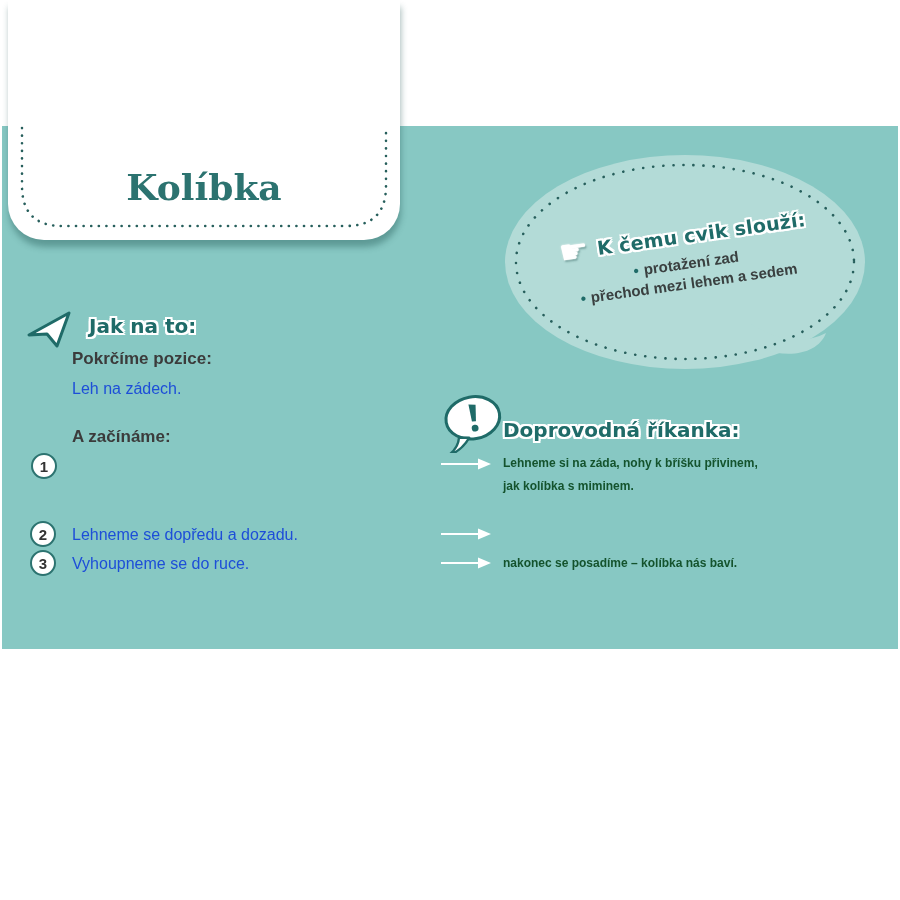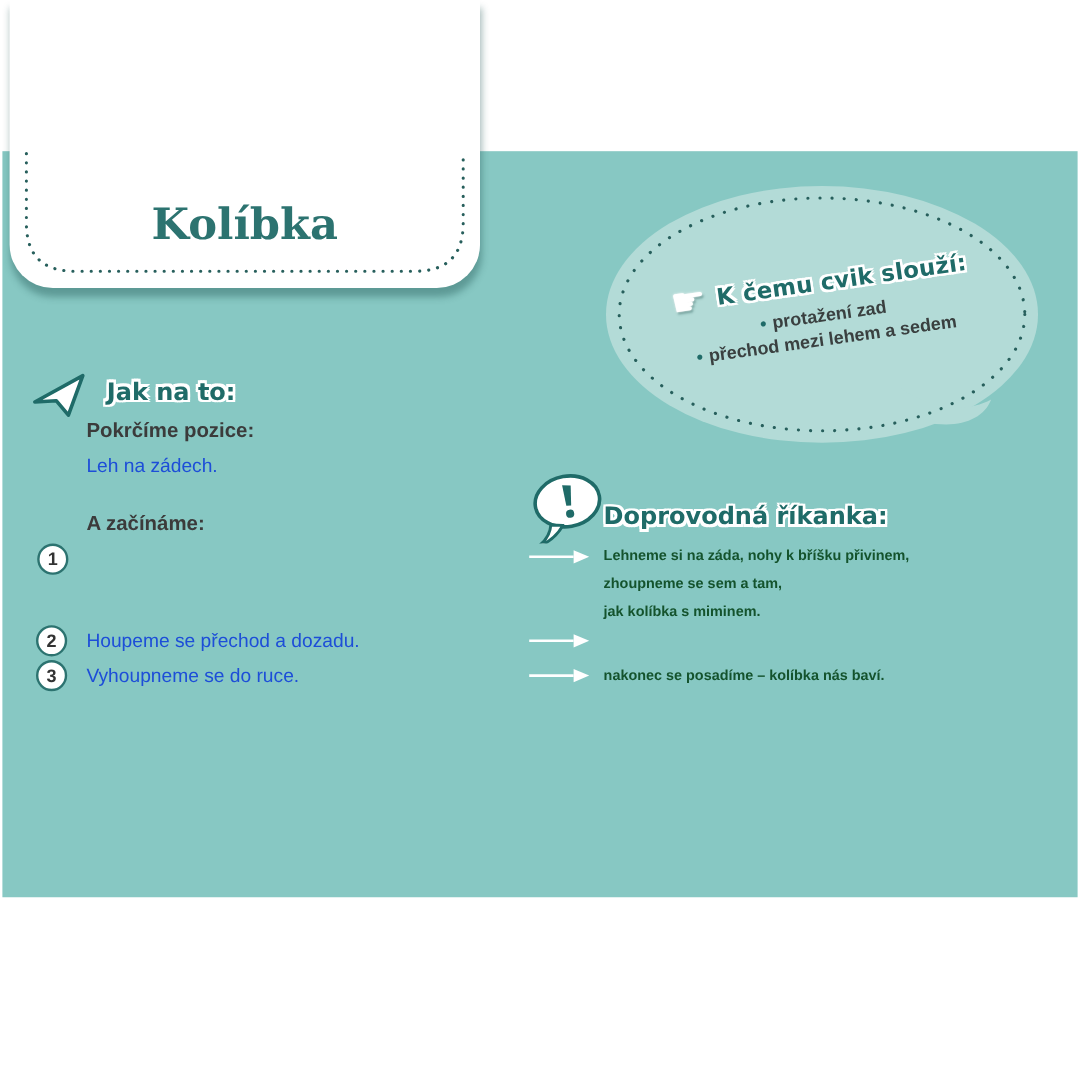--- a/index.html
+++ b/index.html
@@ -1,16 +1,16 @@
 <!DOCTYPE html>
 <html><head>
 <meta charset="utf-8">
 <style>
   html,body{margin:0;padding:0;background:#ffffff;}
-  .canvas{position:relative;width:900px;height:748px;background:#ffffff;overflow:hidden;
+  .canvas{position:relative;width:900px;height:649px;background:#ffffff;overflow:hidden;
           font-family:"Liberation Sans",sans-serif;text-decoration:underline;}
   .teal-bg{position:absolute;left:2px;top:126px;width:896px;height:643px;background:#87c8c3;}
 
   
   .title-card{position:absolute;left:8px;top:0;width:392px;height:240px;background:#ffffff;
               border-radius:0 0 36px 36px;box-shadow:1px 7px 6px rgba(25,80,76,.38);z-index:3;}
   .title-card svg{position:absolute;left:0;top:0;}
   .page-title{position:absolute;left:0;top:166px;width:100%;text-align:center;
               font-family:"DejaVu Serif",serif;font-weight:bold;font-size:36px;color:#2c7370;}
 
@@ -79,21 +79,21 @@
   <div class="abs sub-bold" style="left:72px;top:427px;">A začínáme:</div>
 
   <div class="abs step-circle" style="left:31px;top:453px;">
       <span>1</span>
     </div>
 
   <div class="abs step-circle" style="left:30px;top:521px;">
       <span>2</span>
     </div>
   <div class="abs body-text" style="left:72px;top:523px;">
-    <div>Houpeme se přechod a dozadu.</div>
+    <div>Lehneme se dopředu a dozadu.</div>
   </div>
 
   <div class="abs step-circle" style="left:30px;top:550px;">
       <span>3</span>
     </div>
   <div class="abs body-text" style="left:72px;top:552px;">
     <div>Vyhoupneme se do ruce.</div>
   </div>
 
   <svg class="abs" style="left:438px;top:393px;" width="70" height="60" viewBox="0 0 70 60">
@@ -105,21 +105,20 @@
     </g>
   </svg>
   <div class="abs outline-teal rik-heading">Doprovodná říkanka:</div>
 
   <svg class="abs" style="left:440px;top:458px;" width="52" height="12" viewBox="0 0 52 12">
     <line x1="1" y1="6" x2="38" y2="6" stroke="#ffffff" stroke-width="2.2"></line>
     <polygon points="38,0.5 51,6 38,11.5" fill="#ffffff"></polygon>
   </svg>
   <div class="abs rhyme-text" style="left:503px;top:452px;">
     <div>Lehneme si na záda, nohy k bříšku přivinem,</div>
-    <div>zhoupneme se sem a tam,</div>
     <div>jak kolíbka s miminem.</div>
   </div>
 
   <svg class="abs" style="left:440px;top:528px;" width="52" height="12" viewBox="0 0 52 12">
     <line x1="1" y1="6" x2="38" y2="6" stroke="#ffffff" stroke-width="2.2"></line>
     <polygon points="38,0.5 51,6 38,11.5" fill="#ffffff"></polygon>
   </svg>
 
   <svg class="abs" style="left:440px;top:557px;" width="52" height="12" viewBox="0 0 52 12">
     <line x1="1" y1="6" x2="38" y2="6" stroke="#ffffff" stroke-width="2.2"></line>

